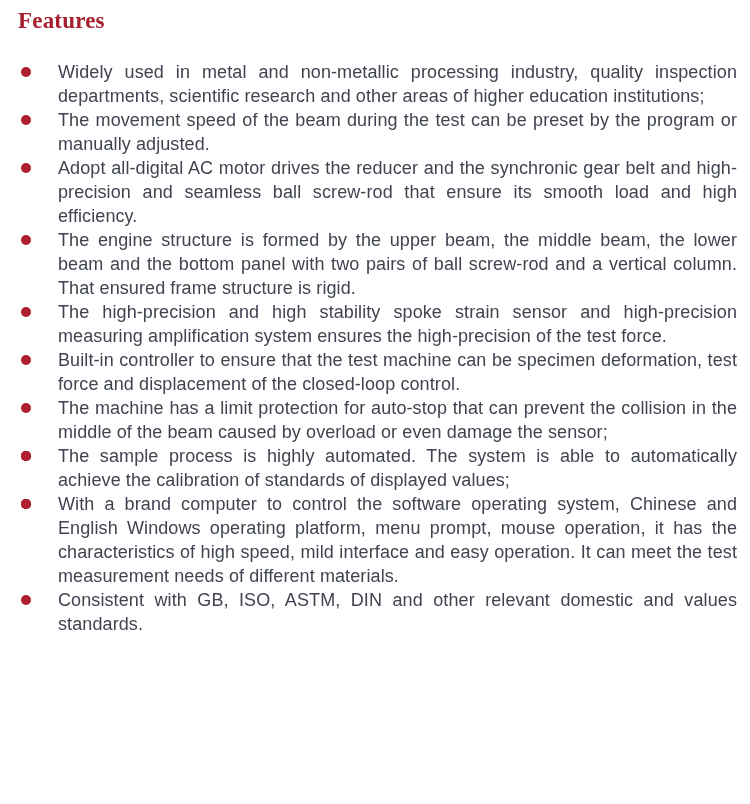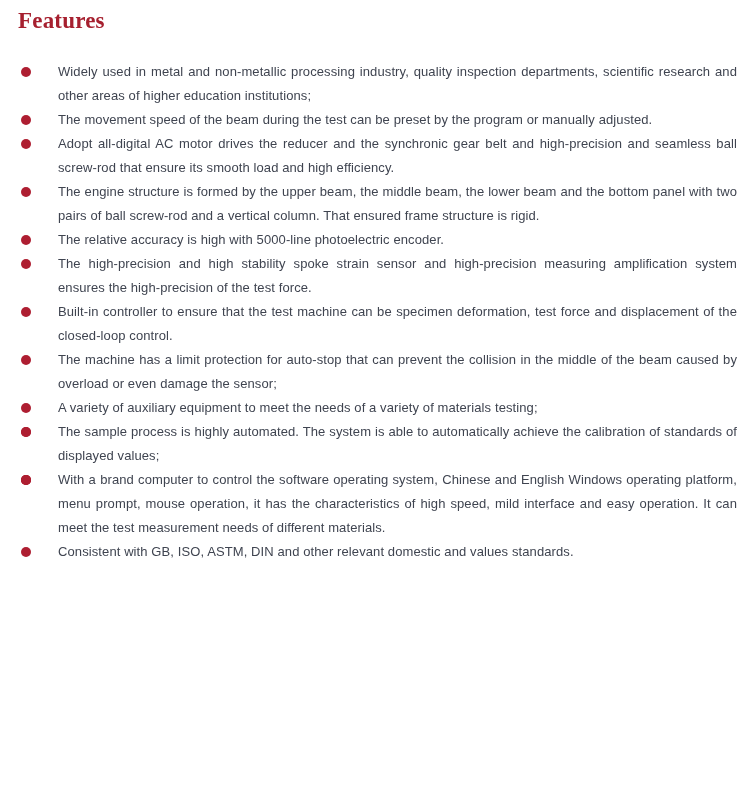--- a/index.html
+++ b/index.html
@@ -31,21 +31,21 @@
   }
   .feature-list {
     list-style: none;
     margin: 25px 0 0 0;
     padding: 0 13px 0 0;
   }
   .feature-item {
     position: relative;
     padding-left: 58px;
     text-align: justify;
-    font-size: 13px;
+    font-size: 18px;
     font-weight: 300;
     line-height: 24px;
     color: #3f4450;
     letter-spacing: 0.1px;
   }
   .bullet {
     position: absolute;
     left: 21px;
     top: 7px;
     width: 10px;
@@ -74,37 +74,32 @@
     <li class="feature-item">
       <span class="bullet"></span>
       <span class="feature-text">Adopt all-digital AC motor drives the reducer and the synchronic gear belt and high-precision and seamless ball screw-rod that ensure its smooth load and high  efficiency.</span>
     </li>
     <li class="feature-item">
       <span class="bullet"></span>
       <span class="feature-text">The engine structure is formed by the upper beam, the middle beam, the lower beam and the bottom panel with two pairs of ball screw-rod and a vertical column. That ensured frame structure is rigid.</span>
     </li>
     <li class="feature-item">
       <span class="bullet"></span>
-      <span class="feature-text">The relative accuracy is high with 5000-line photoelectric encoder.</span>
-    </li>
-    <li class="feature-item">
-      <span class="bullet"></span>
       <span class="feature-text">The high-precision and high stability spoke strain sensor and high-precision measuring amplification system ensures the high-precision of the test force.</span>
     </li>
     <li class="feature-item">
       <span class="bullet"></span>
       <span class="feature-text">Built-in controller to ensure that the test machine can be specimen deformation, test force and displacement of the closed-loop control.</span>
     </li>
     <li class="feature-item">
       <span class="bullet"></span>
       <span class="feature-text">The machine has a limit protection for auto-stop that can prevent the collision in the middle of the beam caused by overload or even damage the sensor;</span>
     </li>
     <li class="feature-item">
       <span class="bullet"></span>
-      <span class="feature-text">A variety of auxiliary equipment to meet the needs of a variety of materials testing;</span>
     </li>
     <li class="feature-item">
       <span class="bullet"></span>
     </li>
     <li class="feature-item">
       <span class="bullet"></span>
       <span class="feature-text">The sample process is highly automated. The system is able to automatically achieve the calibration of standards of displayed values;</span>
     </li>
     <li class="feature-item">
       <span class="bullet"></span>

